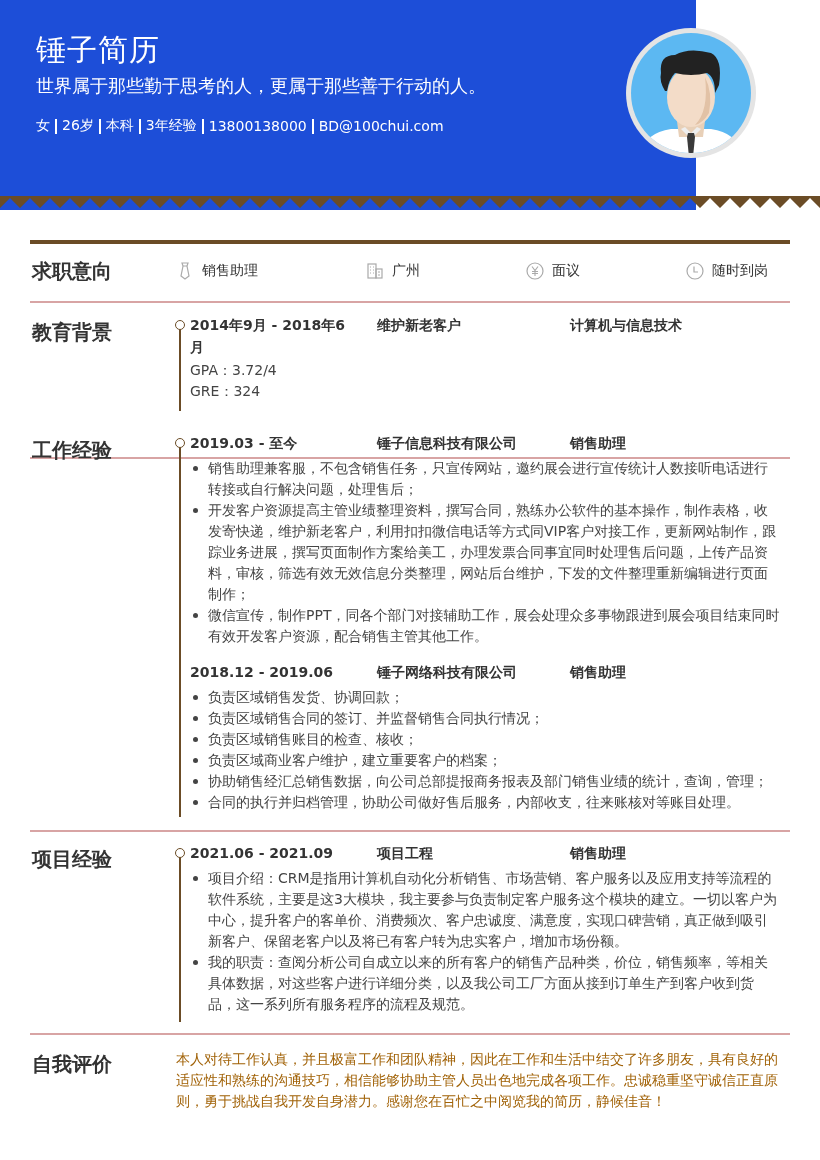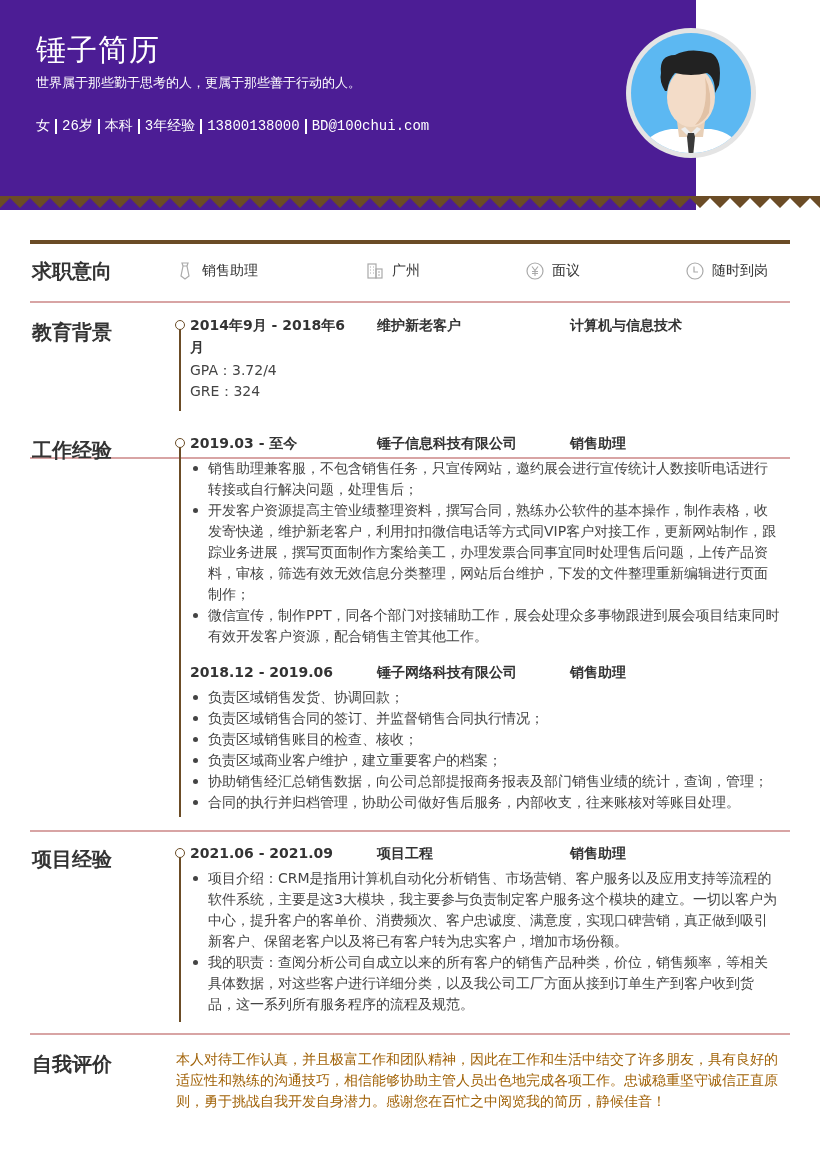--- a/index.html
+++ b/index.html
@@ -1,22 +1,22 @@
 <!DOCTYPE html>
 <html><head>
 <meta charset="utf-8">
 <style>
   * { box-sizing: border-box; margin: 0; padding: 0; }
   html, body { width: 820px; height: 1160px; background: #ffffff; overflow: hidden; }
   body { font-family: "DejaVu Sans", "Liberation Sans", sans-serif; color: #444; position: relative; }
 
-  .header { position: absolute; left: 0; top: 0; width: 696px; height: 210px; background: #4c1d95; font-family: Liberation Mono, monospace; }
+  .header { position: absolute; left: 0; top: 0; width: 696px; height: 210px; background: #1d4ed8; }
   .zigzag { position: absolute; left: 0; top: 196px; width: 820px; height: 16px; }
   .name { position: absolute; left: 36px; top: 30px; font-size: 30px; color: #ffffff; letter-spacing: 1px; }
-  .motto { position: absolute; left: 36px; top: 74px; font-size: 13px; color: #ffffff; }
+  .motto { position: absolute; left: 36px; top: 74px; font-size: 18px; color: #ffffff; }
   .contact { position: absolute; left: 36px; top: 117px; font-size: 14px; color: #ffffff; display: flex; align-items: center; }
   .contact .sep { display: inline-block; width: 2px; height: 15px; background: #ffffff; margin: 0 5px; }
 
   .avatar { position: absolute; left: 626px; top: 28px; width: 130px; height: 130px; border-radius: 50%; background: #e4e4e4; padding: 5px; }
   .avatar svg { width: 120px; height: 120px; display: block; }
 
   .topbar { position: absolute; left: 30px; top: 240px; width: 760px; height: 4px; background: #6b4c26; }
 
   .section { position: absolute; left: 30px; width: 760px; }
   .section .divider { position: absolute; left: 0; bottom: 0; width: 760px; height: 2px; background: #d8a4a4; }

